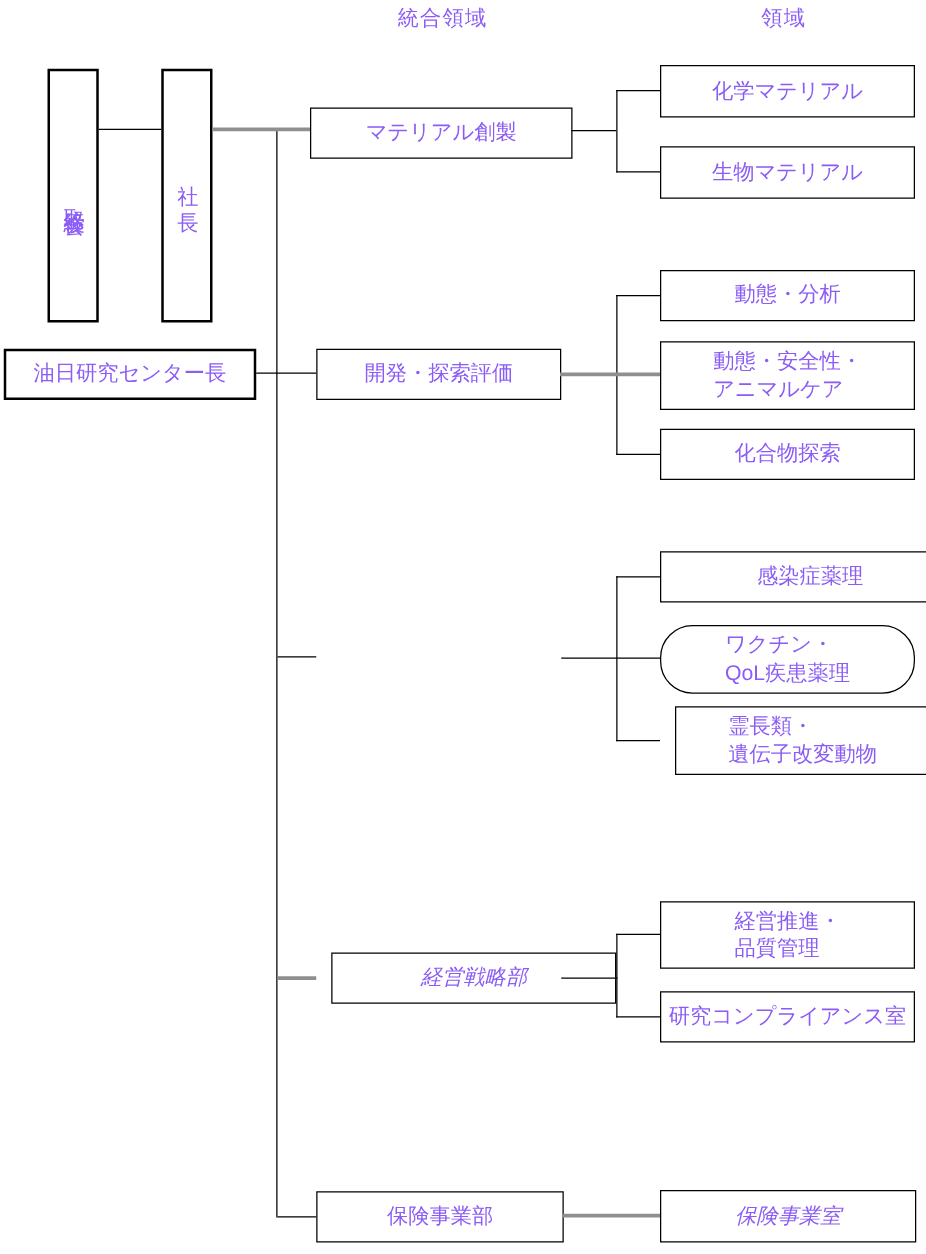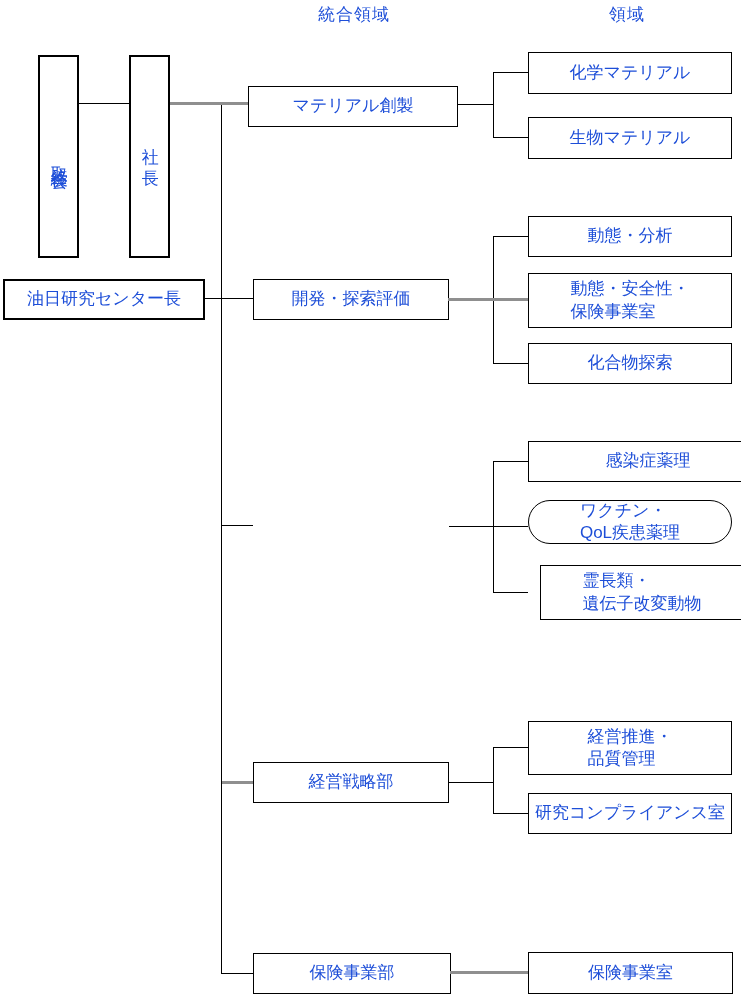--- a/index.html
+++ b/index.html
@@ -1,18 +1,18 @@
 <!DOCTYPE html>
 <html><head>
 <meta charset="utf-8">
 <style>
   html,body { margin:0; padding:0; background:#ffffff; }
   .canvas {
     position:relative; width:741px; height:1003px; background:#ffffff;
-    font-family:"Liberation Sans","DejaVu Sans",sans-serif; color:#1d4ed8;
+    font-family:"Liberation Sans","DejaVu Sans",sans-serif; color:#8b5cf6;
     overflow:hidden;
   }
   .col-label {
     position:absolute; font-size:17px; text-align:center; letter-spacing:1px;
   }
   .box {
     position:absolute; box-sizing:border-box; border:1.4px solid #000000;
     background:#ffffff; display:flex; align-items:center; justify-content:center;
     text-align:left; font-size:17px; line-height:1.32; white-space:pre-line;
   }
@@ -29,42 +29,42 @@
 
   <div class="col-label" style="left:288px; top:3px; width:132px;">統合領域</div>
   <div class="col-label" style="left:563px; top:3px; width:128px;">領域</div>
 
   <div class="box thick vtext" style="left:38px; top:55px; width:41px; height:203px;">取締役会</div>
   <div class="box thick vtext spread" style="left:129px; top:55px; width:41px; height:203px;">社長</div>
   <div class="box" style="left:248px; top:86px;  width:210px; height:41px;">マテリアル創製</div>
 
   <div class="box thick" style="left:3px; top:279px; width:202px; height:41px;">油日研究センター長</div>
   <div class="box" style="left:253px; top:279px; width:196px; height:41px;">開発・探索評価</div>
-  <div class="box" style="left:253px; top:762px; width:196px; height:41px;">経営戦略部</div>
+  <div class="box" style="left:265px; top:762px; width:228px; height:41px;font-style:italic;">経営戦略部</div>
   <div class="box" style="left:253px; top:953px; width:198px; height:41px;">保険事業部</div>
 
   <div class="box" style="left:528px; top:52px;  width:204px; height:42px;">化学マテリアル</div>
   <div class="box" style="left:528px; top:117px; width:204px; height:42px;">生物マテリアル</div>
 
   <div class="box" style="left:528px; top:216px; width:204px; height:41px;">動態・分析</div>
   <div class="box" style="left:528px; top:273px; width:204px; height:55px;">動態・安全性・
-保険事業室</div>
+アニマルケア</div>
   <div class="box" style="left:528px; top:343px; width:204px; height:41px;">化合物探索</div>
 
   <div class="box" style="left:528px; top:441px; width:240px; height:41px;">感染症薬理</div>
-  <div class="box" style="left:528px; top:500px; width:204px; height:44px;border-radius:26px;">ワクチン・
+  <div class="box" style="left:528px; top:500px; width:204px; height:55px;border-radius:26px;">ワクチン・
 QoL疾患薬理</div>
   <div class="box" style="left:528px; top:565px; width:204px; height:55px;margin-left:12px;">霊長類・
 遺伝子改変動物</div>
 
   <div class="box" style="left:528px; top:721px; width:204px; height:54px;">経営推進・
 品質管理</div>
   <div class="box" style="left:528px; top:793px; width:204px; height:41px;">研究コンプライアンス室</div>
 
-  <div class="box" style="left:528px; top:952px; width:205px; height:42px;">保険事業室</div>
+  <div class="box" style="left:528px; top:952px; width:205px; height:42px;font-style:italic;">保険事業室</div>
 
   <div class="ln" style="left:79px;  top:103px; width:50px;  height:1.4px;"></div>
   <div class="ln" style="left:221px; top:104px; width:1.4px; height:870px;"></div>
   <div class="ln" style="left:205px; top:298px; width:48px;  height:1.4px;"></div>
 
   <div class="ln" style="left:457px; top:104px; width:36px;  height:1.4px;"></div>
   <div class="ln" style="left:493px; top:72px;  width:1.4px; height:66px;"></div>
   <div class="ln" style="left:493px; top:72px;  width:35px;  height:1.4px;"></div>
   <div class="ln" style="left:493px; top:137px; width:35px;  height:1.4px;"></div>
 

